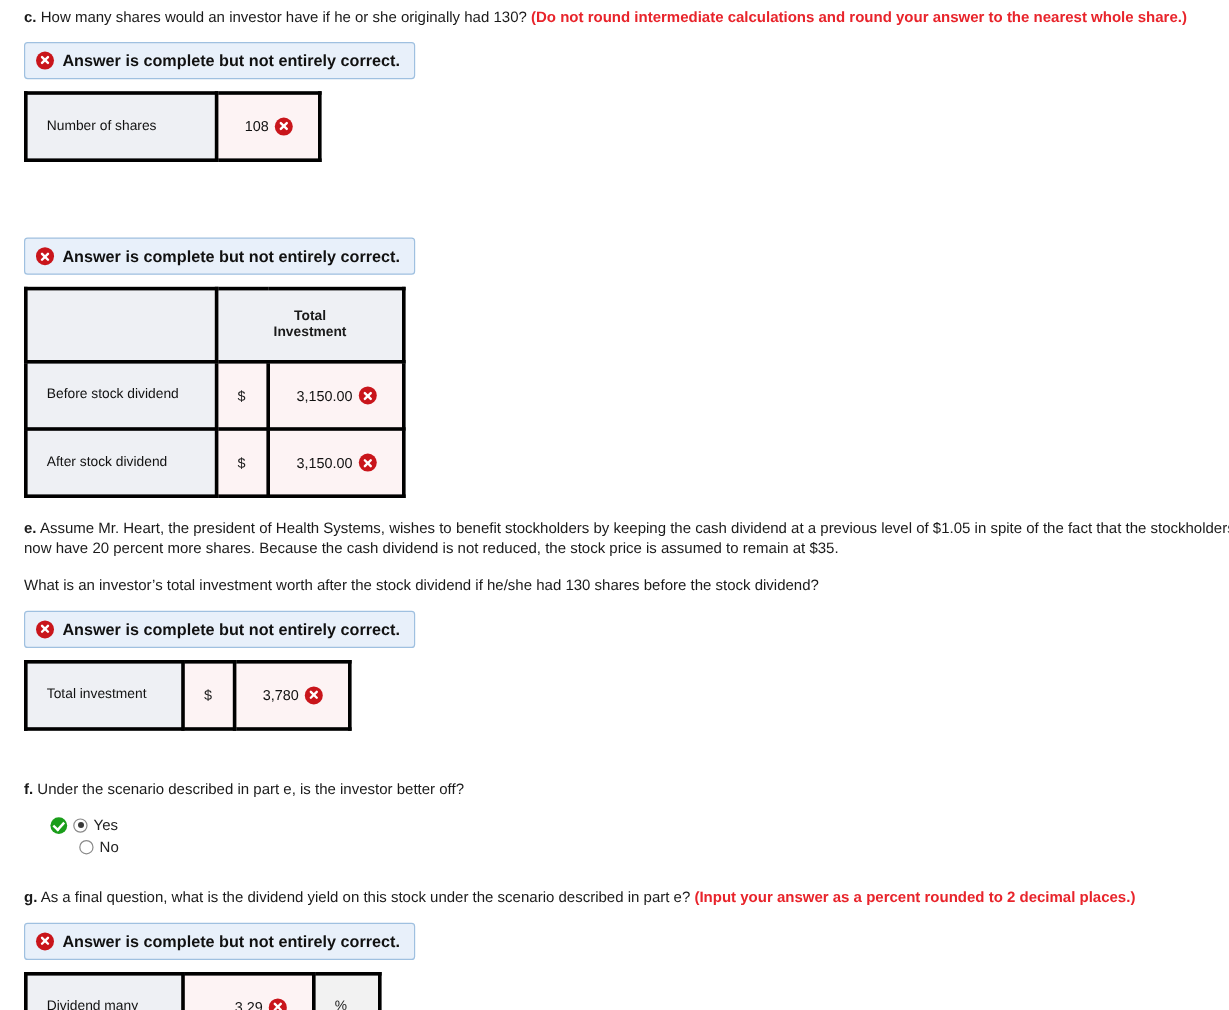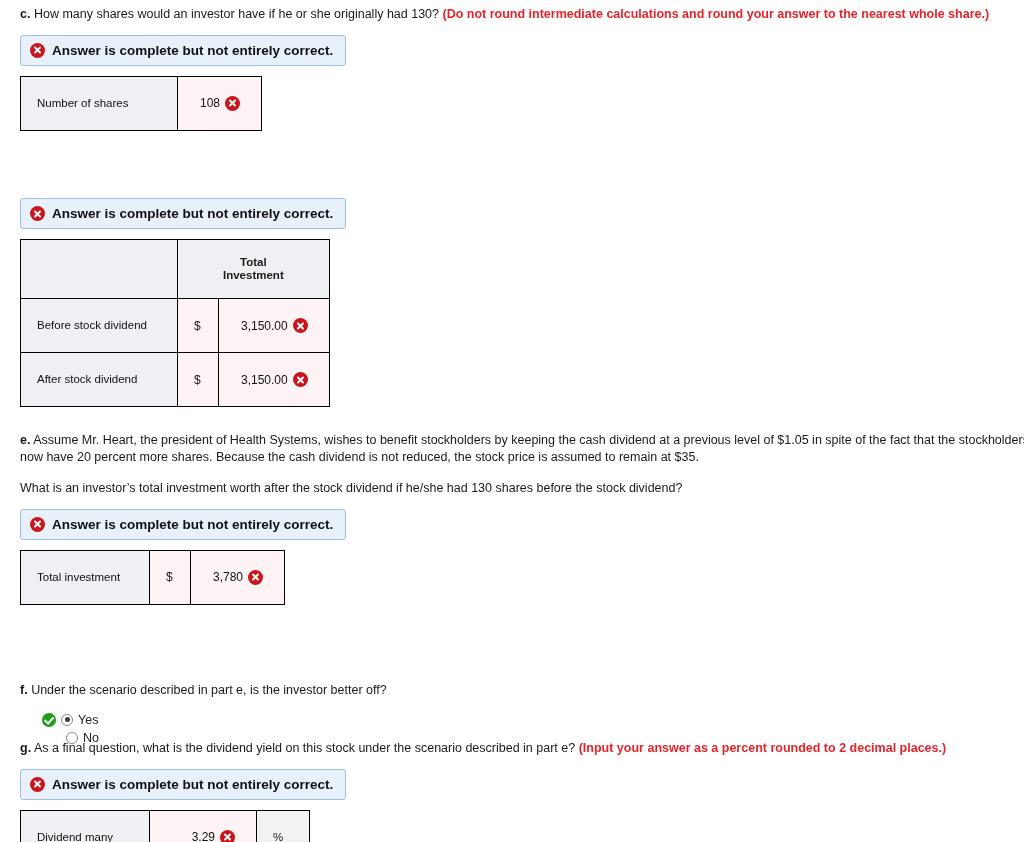--- a/index.html
+++ b/index.html
@@ -92,21 +92,21 @@
     border-width: 0 2px 2px 0;
     transform: rotate(42deg);
   }
 
   table.grid {
     border-collapse: collapse;
     margin-top: 10px;
     font-size: 11.5px;
   }
   table.grid td, table.grid th {
-    border: 1px solid #000000;
+    border: 3px solid #000000;
     padding: 16px;
     vertical-align: middle;
   }
   .lblcell {
     background: #eef0f4;
     padding: 2px 4px 3px 4px;
     width: 124px;
     line-height: 1.15;
     font-size: 11.5px;
     color: #111;
@@ -266,21 +266,21 @@
           <div class="valinner">
             <span class="num">3,780</span>
             <span class="xmark"></span>
           </div>
         </td>
       </tr>
     </tbody>
       </table>
   </div>
 
-  <div class="qblock" style="top:682px; width:990px;">
+  <div class="qblock" style="top:650px; width:990px;">
     <div class="qtext">
       <b>f.</b>
       <span>Under the scenario described in part e, is the investor better off?</span>
     </div>
     <div class="radio-row" style="margin-top:14px;">
       <span class="checkmark"></span>
       <span class="radio checked"></span>
       <span class="radio-label">Yes</span>
     </div>
     <div class="radio-row indent-radio">

